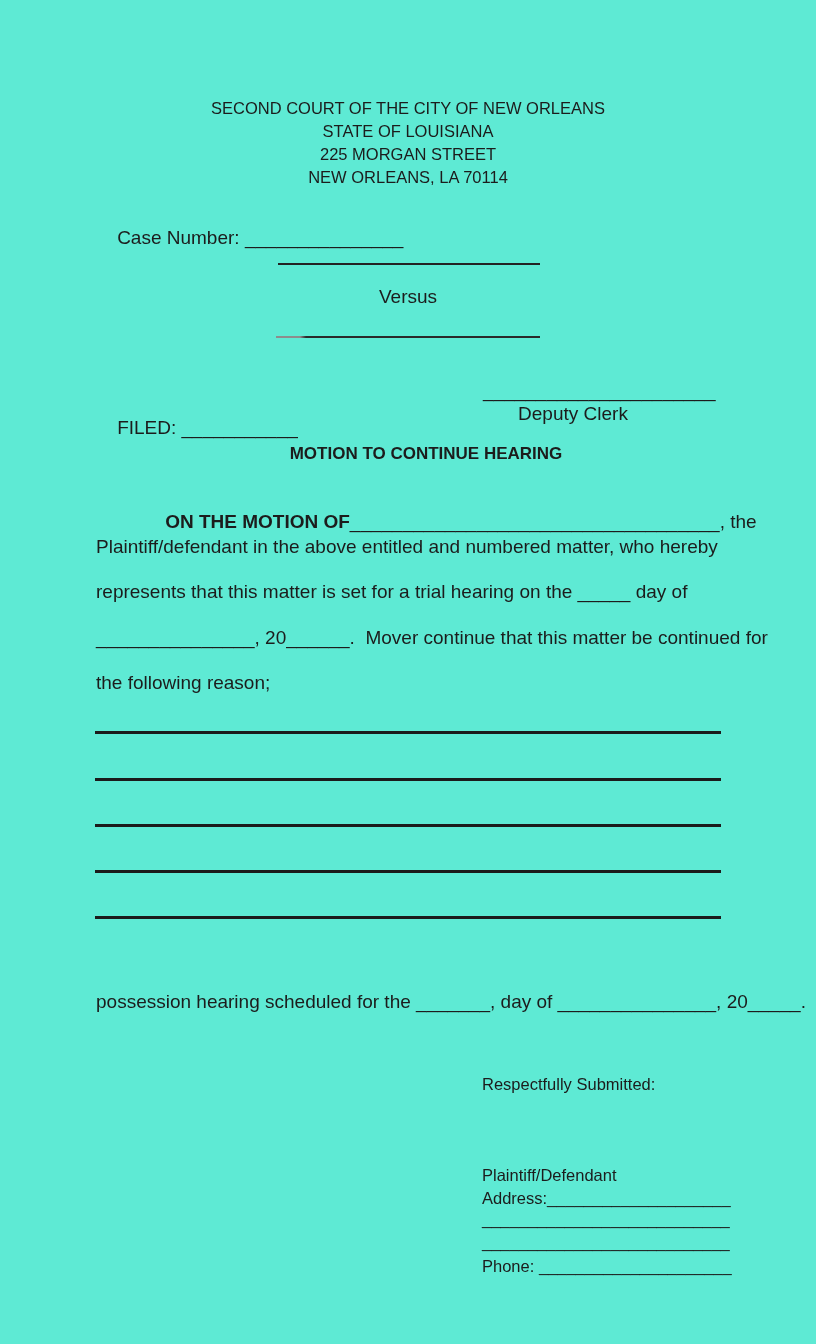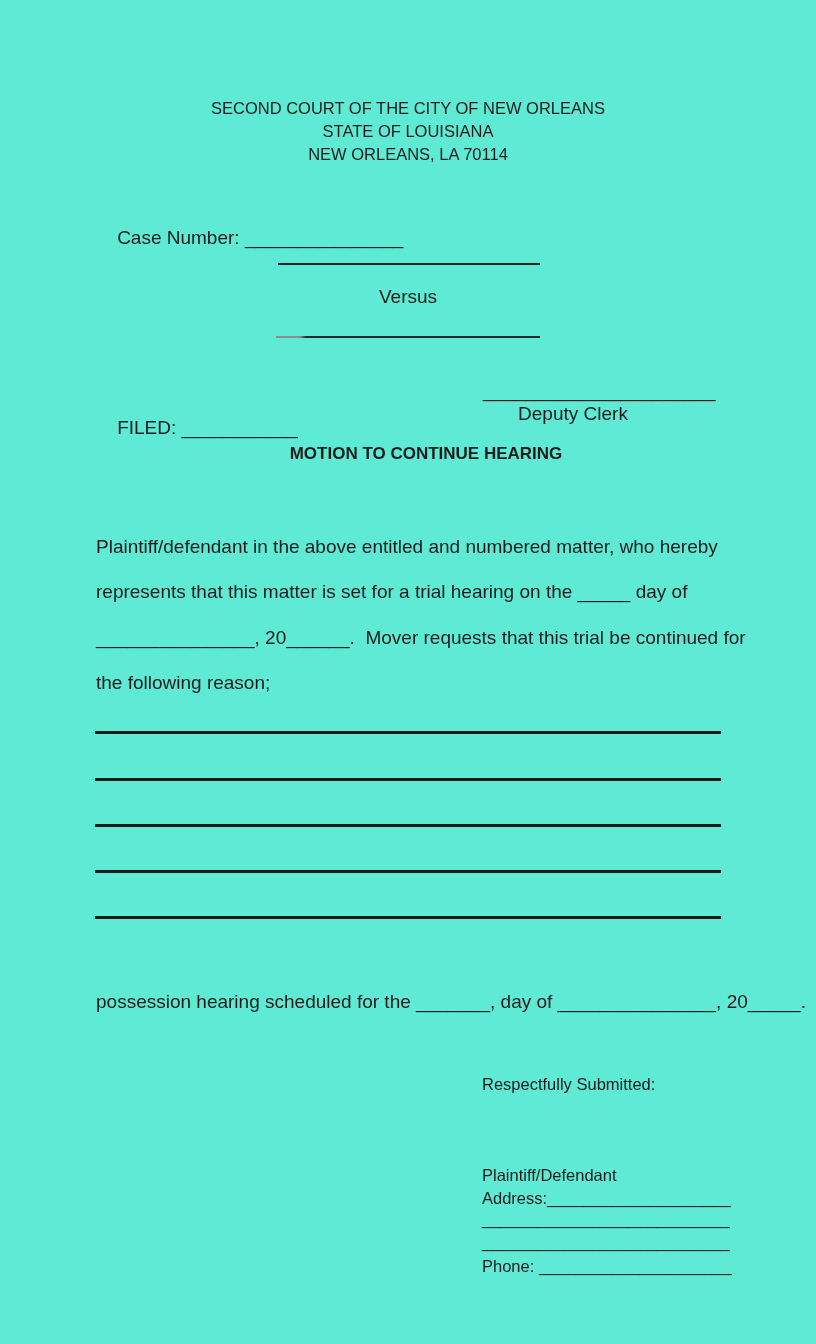--- a/index.html
+++ b/index.html
@@ -46,42 +46,46 @@
   .sig-text { font-size: 16.5px; line-height: 23px; white-space: pre; margin-top: 36px; }
 </style>
 </head>
 <body>
 
 <div class="page">
 
   <div class="abs header-block center" style="left:0; top:97; top:97px; width:816px;">
     <div>SECOND COURT OF THE CITY OF NEW ORLEANS</div>
     <div>STATE OF LOUISIANA</div>
+    <div>225 MORGAN STREET</div>
     <div>NEW ORLEANS, LA 70114</div>
   </div>
 
   <div class="abs t" style="left:96px; top:206px;">
     <span>Case Number: </span><span>_______________</span>
   </div>
 
   <div class="abs party-line" style="left:278px; top:263px; width:262px;"></div>
   <div class="abs t center" style="left:0; top:286px; width:816px;">Versus</div>
   <div class="abs party-line gray-lead" style="left:276px; top:336px; width:264px;"></div>
 
   <div class="abs t" style="left:96px; top:396px;">
     <span>FILED: </span><span>___________</span>
   </div>
   <div class="abs t" style="left:483px; top:380px;">______________________</div>
   <div class="abs t center" style="left:483px; top:403px; width:180px;">Deputy Clerk</div>
 
   <div class="abs t bold center" style="left:18px; top:443px; width:816px; font-size:17px;">MOTION TO CONTINUE HEARING</div>
 
+  <div class="abs t" style="left:144px; top:490px;">
+    <span class="bold">ON THE MOTION OF</span><span>___________________________________</span><span>, the</span>
+  </div>
   <div class="abs t" style="left:96px; top:536px;">Plaintiff/defendant in the above entitled and numbered matter, who hereby</div>
   <div class="abs t" style="left:96px; top:581px;">represents that this matter is set for a trial hearing on the _____ day of</div>
-  <div class="abs t" style="left:96px; top:627px;">_______________, 20______.  Mover requests that this trial be continued for</div>
+  <div class="abs t" style="left:96px; top:627px;">_______________, 20______.  Mover continue that this matter be continued for</div>
   <div class="abs t" style="left:96px; top:672px;">the following reason;</div>
 
   <div class="abs rule-line" style="left:95px; top:731px; width:626px;"></div>
   <div class="abs rule-line" style="left:95px; top:778px; width:626px;"></div>
   <div class="abs rule-line" style="left:95px; top:824px; width:626px;"></div>
   <div class="abs rule-line" style="left:95px; top:870px; width:626px;"></div>
   <div class="abs rule-line" style="left:95px; top:916px; width:626px;"></div>
 
   <div class="abs t" style="left:96px; top:991px;">possession hearing scheduled for the _______, day of _______________, 20_____.</div>
 

